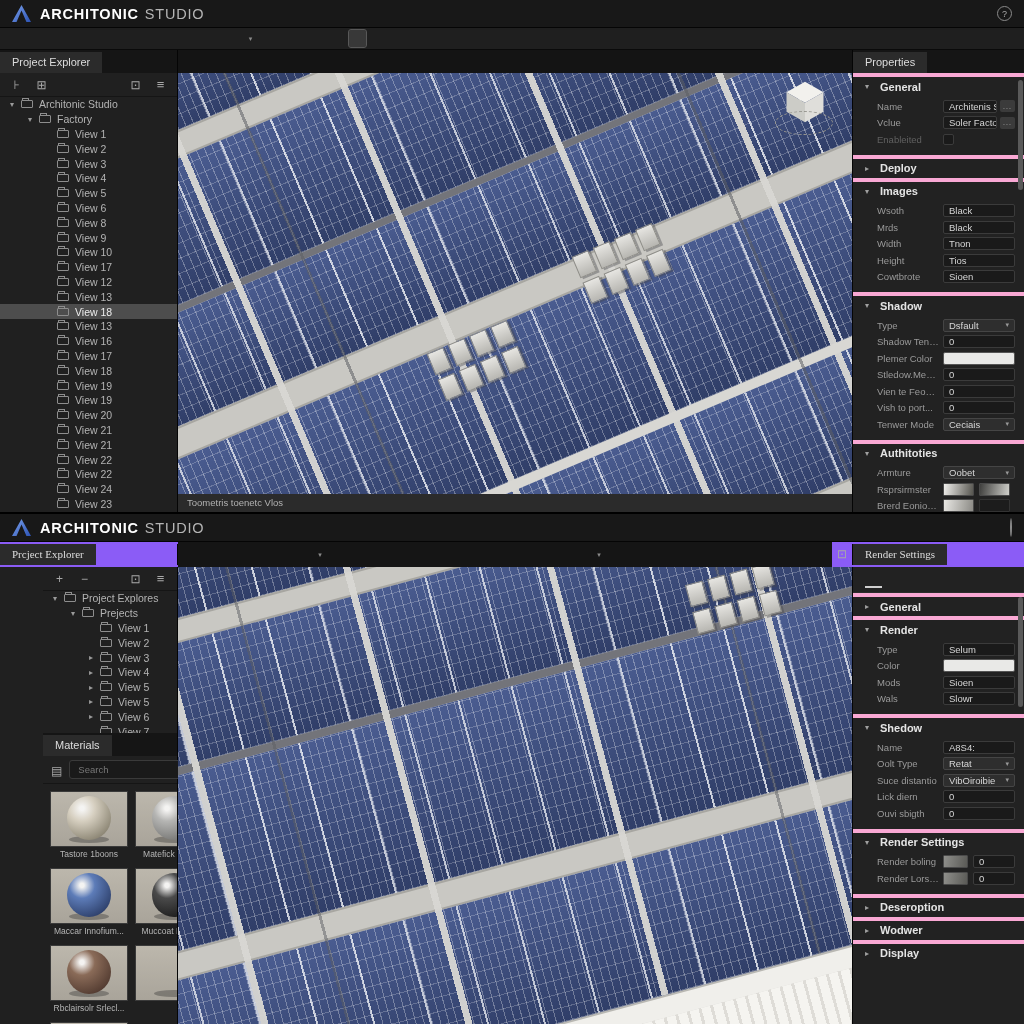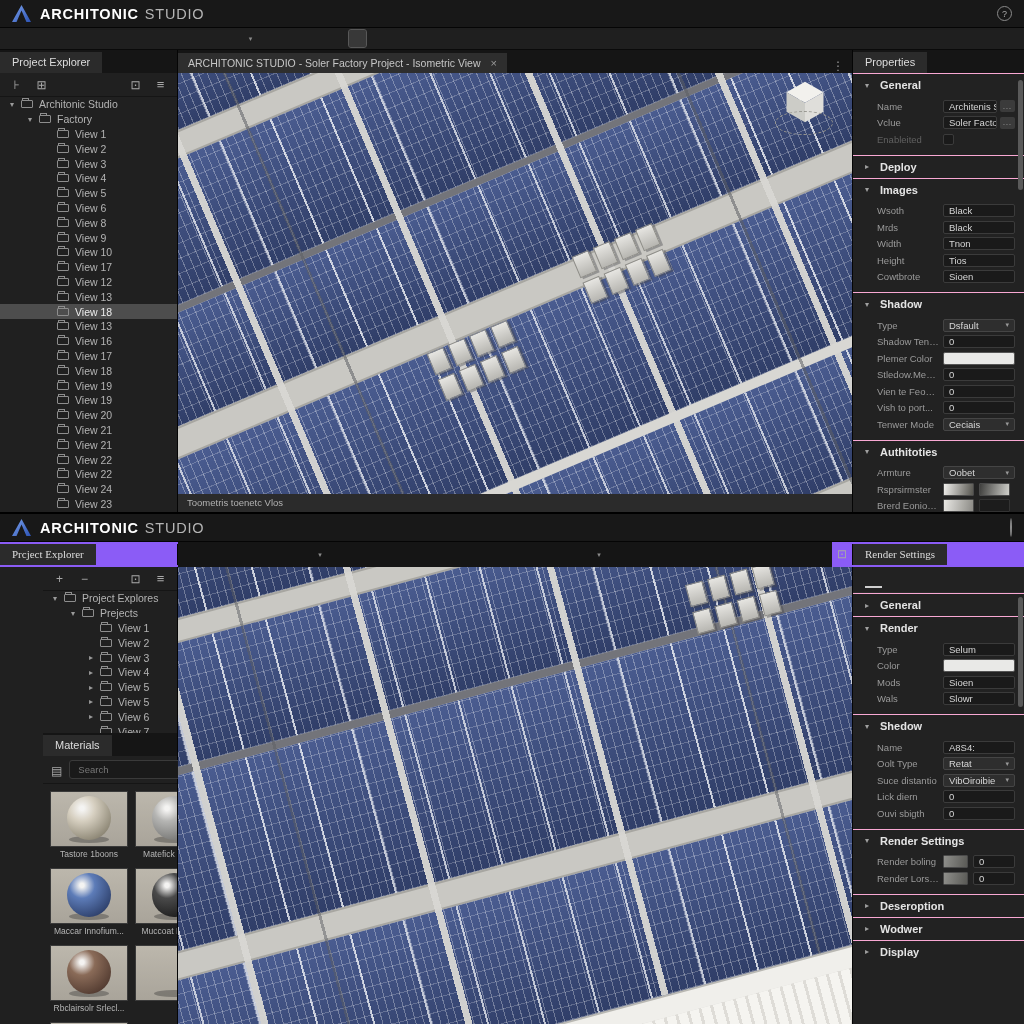--- a/index.html
+++ b/index.html
@@ -93,21 +93,21 @@
 
   .iso2{position:absolute;left:-280px;top:-200px;width:1460px;height:1400px;transform:rotate(-15deg);display:flex;flex-direction:column;}
   .roof{display:flex;flex-direction:column;position:relative;}
   .roof::after{content:"";position:absolute;inset:0;
     background:repeating-linear-gradient(90deg,transparent 0 190px,rgba(216,215,211,.95) 190px 197px),
                repeating-linear-gradient(90deg,transparent 0 470px,rgba(92,94,99,.5) 470px 473px);}
   .b-ridge{background:#f0efeb;border-top:2px solid #b9b8b3;}
   .b-wall{position:relative;background:repeating-linear-gradient(90deg,#f5f4f0 0 9px,#dedcd7 9px 12px);}
 
   
-  .psec-h{height:23px;display:flex;align-items:center;padding-left:12px;color:#e4e4e4;font-size:11px;font-weight:600;border-top:1px solid #f9a8d4;}
+  .psec-h{height:23px;display:flex;align-items:center;padding-left:12px;color:#e4e4e4;font-size:11px;font-weight:600;border-top:4px solid #f9a8d4;}
   .caret-i{width:15px;font-size:8px;color:#a0a0a0;font-weight:400;}
   .open .caret-i::before{content:"▾";}
   .closed .caret-i::before{content:"▸";}
   .prows{padding:2px 9px 7px 24px;}
   .prow{height:16.5px;display:flex;align-items:center;}
   .plabel{width:66px;flex:none;font-size:9.5px;color:#9a9a9a;white-space:nowrap;overflow:hidden;text-overflow:ellipsis;padding-right:4px;}
   .prow.dim .plabel{color:#606060;}
   .ctl{display:none;height:13px;font-size:9.5px;color:#d6d6d6;align-items:center;}
   .ctl-text,.ctl-num{flex:1;background:#1a1a1a;border:1px solid #3b3b3b;border-radius:2px;padding:0 5px;display:none;white-space:nowrap;overflow:hidden;}
   .ctl-dd{flex:1;background:#2e2e2e;border:1px solid #454545;border-radius:2px;padding:0 5px;justify-content:space-between;}
@@ -353,27 +353,20 @@
           <span class="t-label">View 23</span>
         </div>
         <div class="trow" style="--indent: 2;">
           <span class="t-arrow"></span>
 
         </div>
       </div>
   </div>
 
   <div class="center-col">
-    <div class="tabrow">
-      <div class="doctab">
-        <span>ARCHITONIC STUDIO - Soler Factory Project - Isometric View</span>
-        <span class="close-x">×</span>
-      </div>
-      <span class="kebab">⋮</span>
-    </div>
     <div class="viewport">
       <div class="iso">
         <div class="band b-p" style="height:120px"></div>
           <div class="band b-g" style="height:10px"></div>
         <div class="band b-p" style="height:95px"></div>
           <div class="band b-w" style="height:26px"></div>
         <div class="band b-p" style="height:135px"></div>
           <div class="band b-d" style="height:7px"></div>
         <div class="band b-p" style="height:105px"></div>
           <div class="band b-w" style="height:30px"></div>

